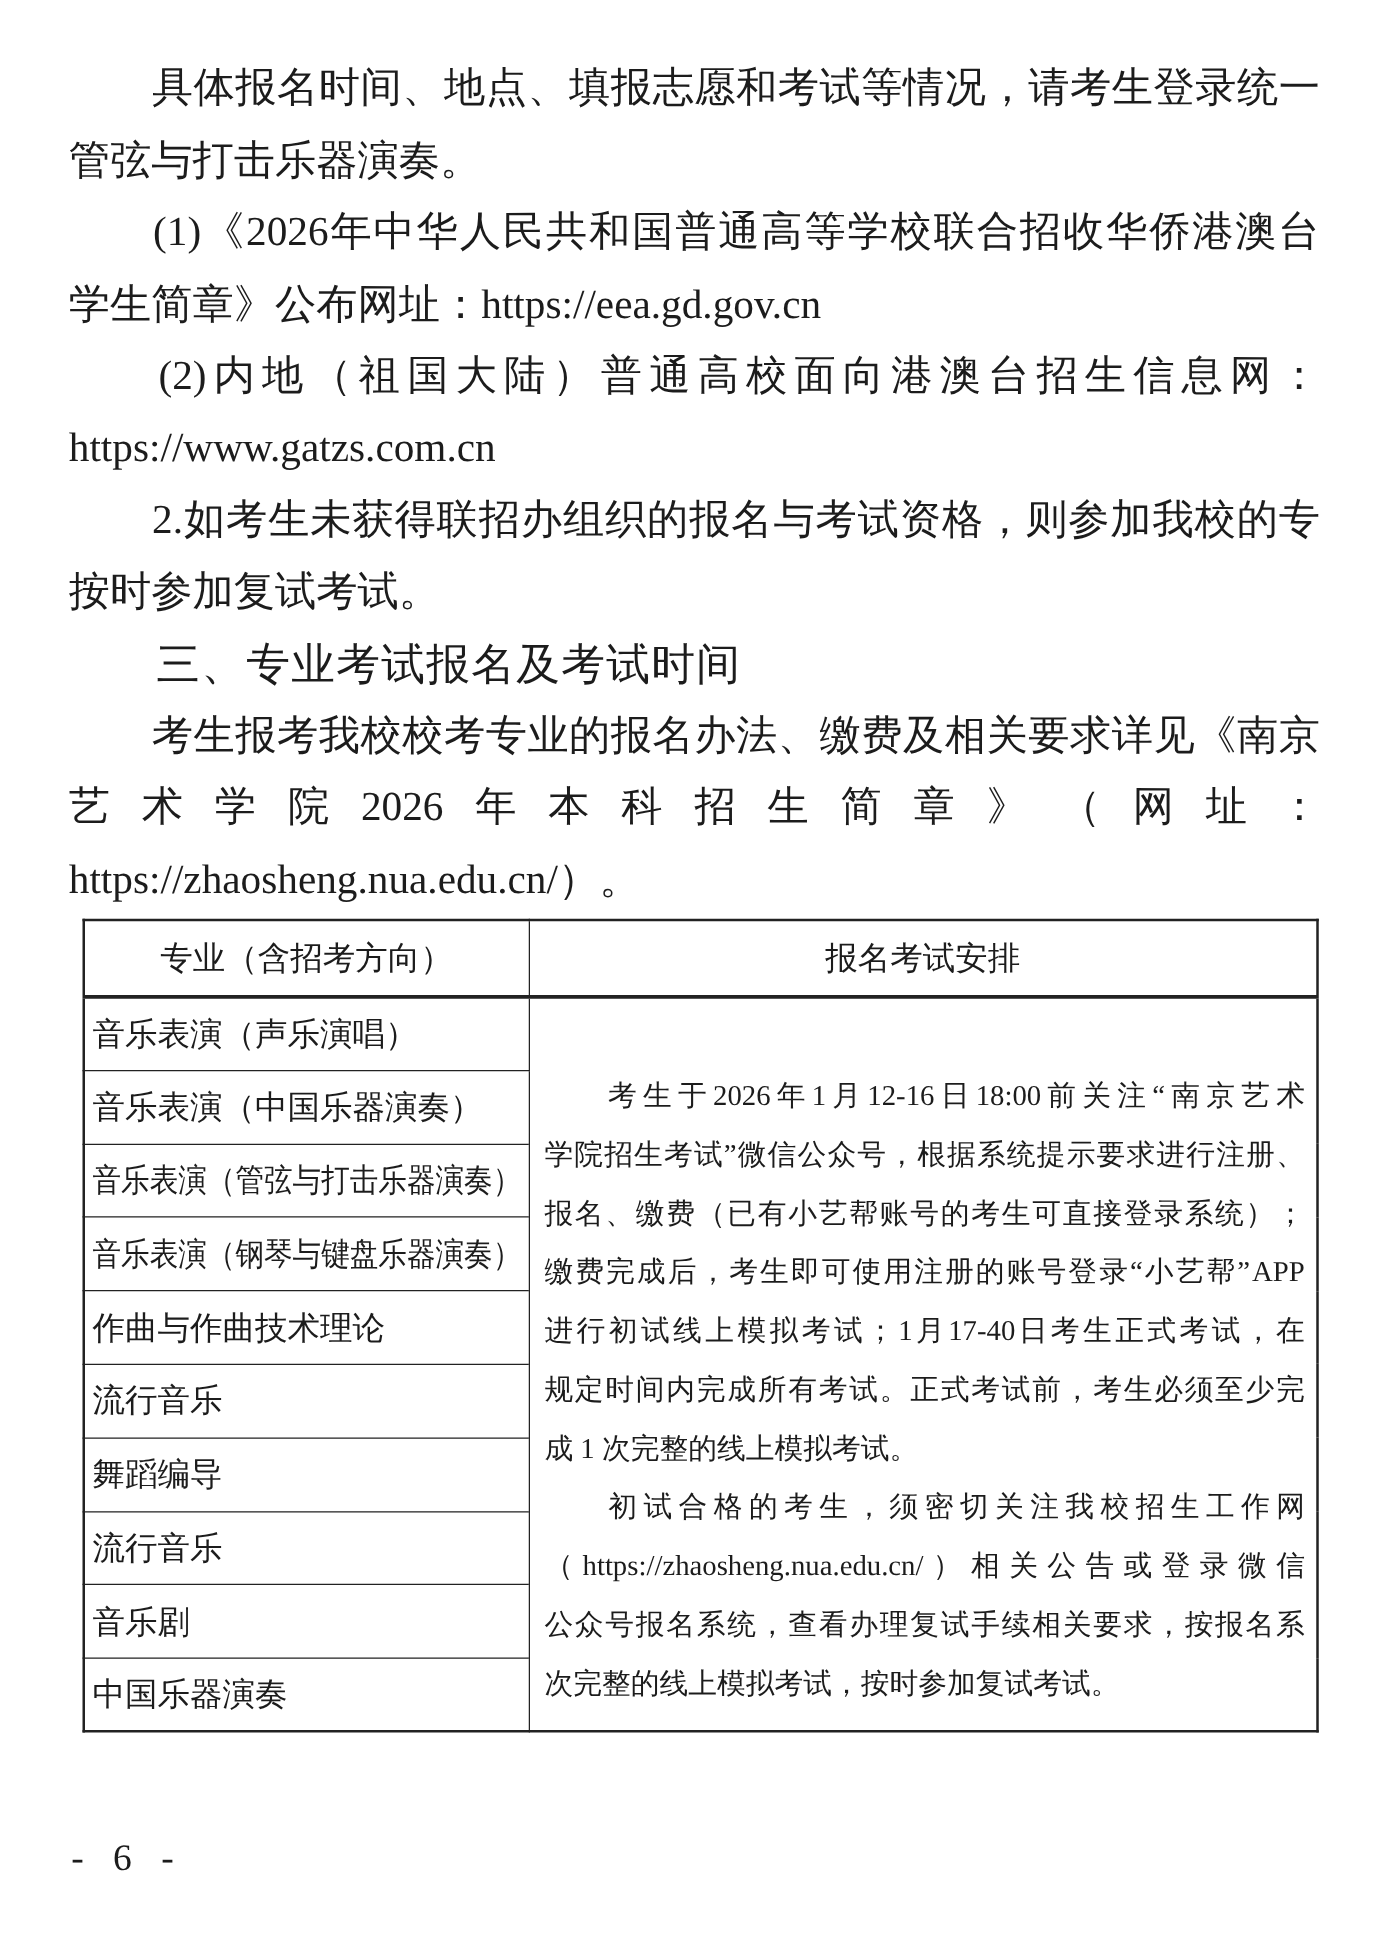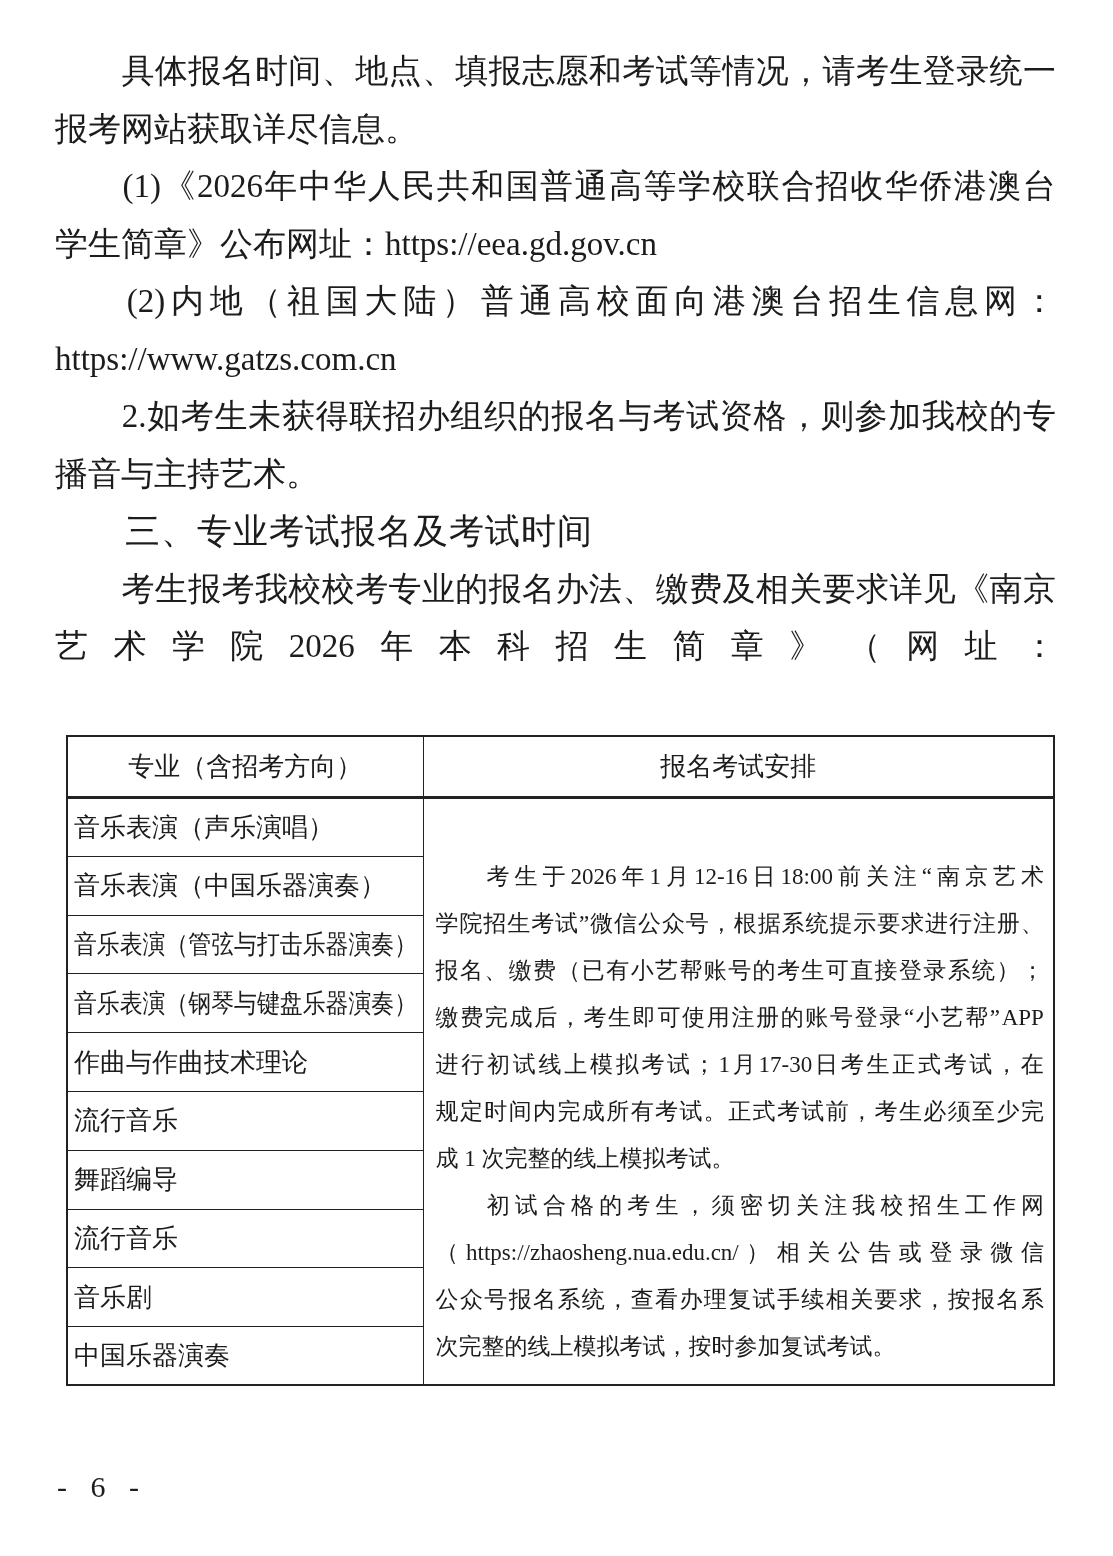--- a/index.html
+++ b/index.html
@@ -94,21 +94,21 @@
         <span>况</span>
         <span>，</span>
         <span>请</span>
         <span>考</span>
         <span>生</span>
         <span>登</span>
         <span>录</span>
         <span>统</span>
         <span>一</span>
       </div>
-    <div class="line">报考网站获取详尽信息。</div>
+    <div class="line">管弦与打击乐器演奏。</div>
     <div class="line indent stretch">
         <span>(1)</span>
         <span>《</span>
         <span>2026</span>
         <span>年</span>
         <span>中</span>
         <span>华</span>
         <span>人</span>
         <span>民</span>
         <span>共</span>
@@ -181,21 +181,21 @@
         <span>格</span>
         <span>，</span>
         <span>则</span>
         <span>参</span>
         <span>加</span>
         <span>我</span>
         <span>校</span>
         <span>的</span>
         <span>专</span>
       </div>
-    <div class="line">播音与主持艺术。</div>
+    <div class="line">按时参加复试考试。</div>
     <div class="line indent heading">三、专业考试报名及考试时间</div>
     <div class="line indent stretch">
         <span>考</span>
         <span>生</span>
         <span>报</span>
         <span>考</span>
         <span>我</span>
         <span>校</span>
         <span>校</span>
         <span>考</span>
@@ -232,20 +232,21 @@
         <span>招</span>
         <span>生</span>
         <span>简</span>
         <span>章</span>
         <span>》</span>
         <span>（</span>
         <span>网</span>
         <span>址</span>
         <span>：</span>
       </div>
+    <div class="line">https://zhaosheng.nua.edu.cn/）。</div>
   </div>
 
   <table class="schedule-table">
     <colgroup>
         <col style="width:356px">
         <col style="width:631px">
       </colgroup>
     <tbody>
         <tr class="hdr">
       <td>专业（含招考方向）</td>
@@ -363,21 +364,21 @@
               <span>试</span>
               <span>线</span>
               <span>上</span>
               <span>模</span>
               <span>拟</span>
               <span>考</span>
               <span>试</span>
               <span>；</span>
               <span>1</span>
               <span>月</span>
-              <span>17-30</span>
+              <span>17-40</span>
               <span>日</span>
               <span>考</span>
               <span>生</span>
               <span>正</span>
               <span>式</span>
               <span>考</span>
               <span>试</span>
               <span>，</span>
               <span>在</span>
             </div>

